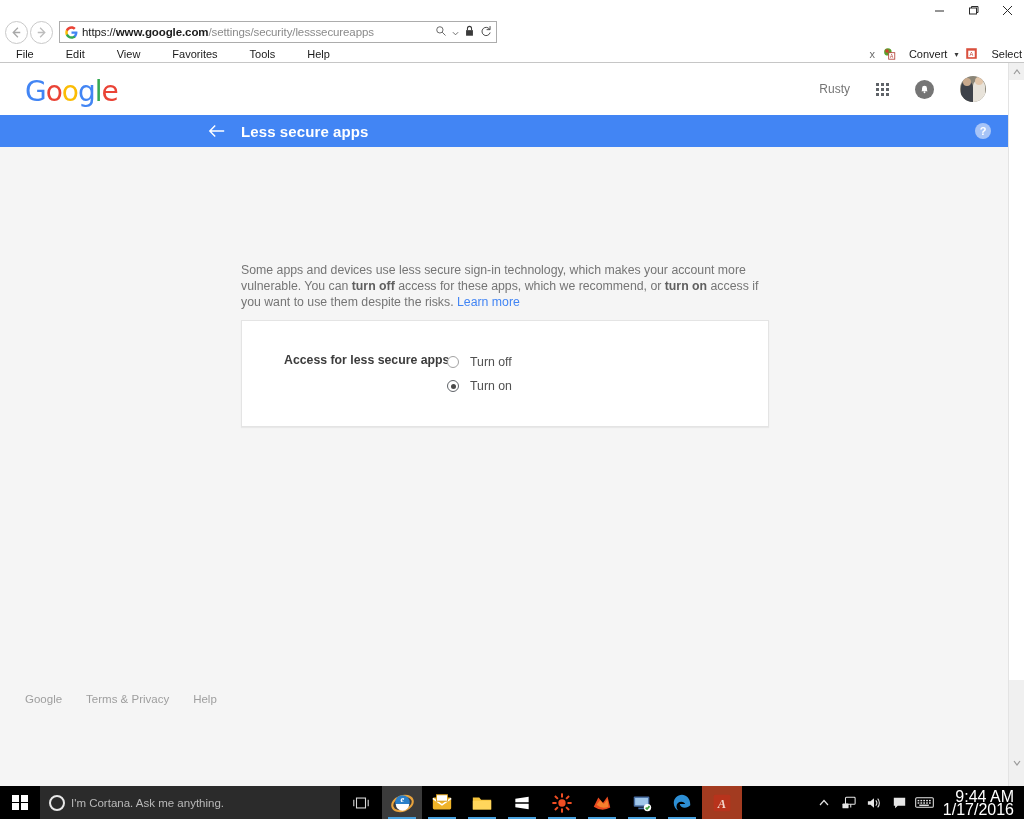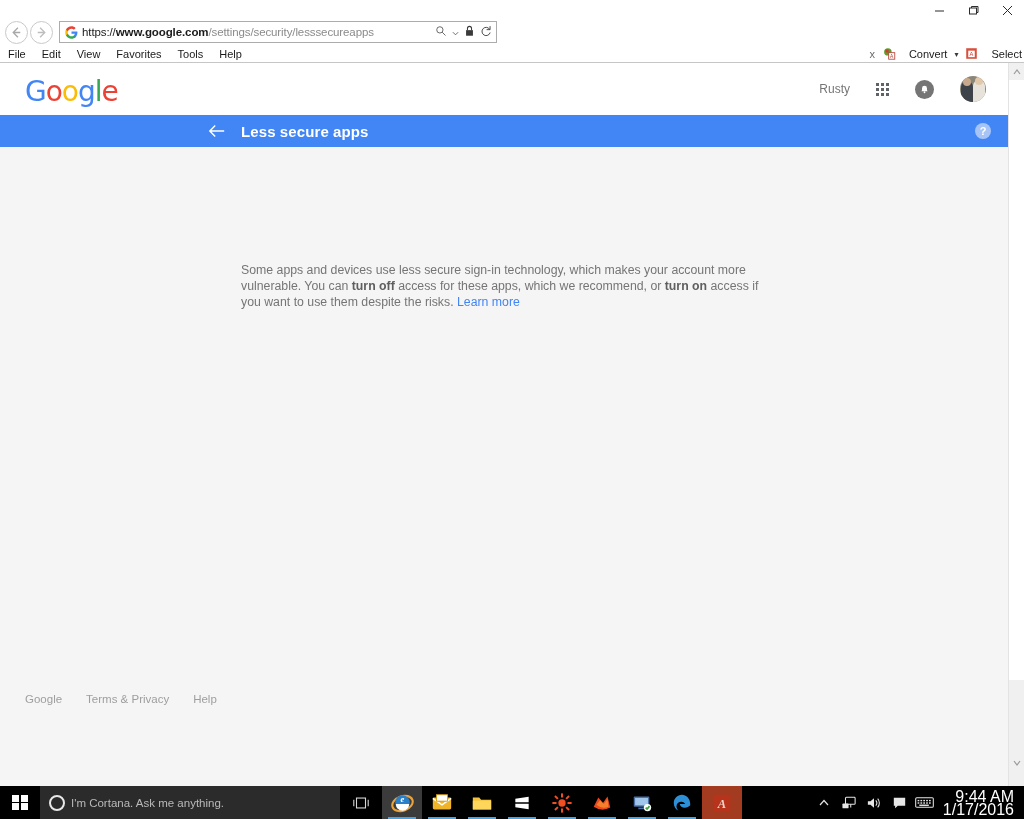--- a/index.html
+++ b/index.html
@@ -88,21 +88,21 @@
     position: absolute; top: 21px; right: 4px; height: 24px;
     display: flex; align-items: center; gap: 4px;
   }
   .chrome-icons .ci { width: 19px; height: 19px; display:flex; align-items:center; justify-content:center; color:#4b4b4b;}
 
   
   .menubar {
     position: absolute; top: 46px; left: 0; width: 1024px; height: 16px;
     background: #ffffff; display: flex; align-items: center;
   }
-  .menu-item { font-size: 11px; color: #1a1a1a; padding: 0 8px; }
+  .menu-item { font-size: 11px; color: #1a1a1a; padding: 0 16px; }
   .menubar-right {
     position: absolute; right: 2px; top: 0; height: 16px;
     display: flex; align-items: center; gap: 4px;
     font-size: 11px; color: #1a1a1a;
   }
   .mb-x { color: #6b6b6b; font-size: 11px; padding: 0 4px; }
   .cmd-item { display: flex; align-items: center; gap: 13px; }
   .cmd-caret { font-size: 8px; color: #3a3a3a; padding: 0 3px;}
 
   .chrome-sep {
@@ -499,20 +499,33 @@
           </svg>
       </span>
       <span class="blue-title">Less secure apps</span>
       <span class="help-circle">?</span>
     </div>
 
     <div class="page-body">
 
       <p class="intro"><span>Some apps and devices use less secure sign-in technology, which makes your account more vulnerable. You can </span><b>turn off</b><span> access for these apps, which we recommend, or </span><b>turn on</b><span> access if you want to use them despite the risks. </span><a href="#">Learn more</a></p>
 
+      <div class="card">
+        <div class="card-label">Access for less secure apps</div>
+        <div class="radio-group">
+          <div class="radio-row">
+            <span class="radio"></span>
+            <span class="radio-label">Turn off</span>
+          </div>
+          <div class="radio-row">
+            <span class="radio checked"></span>
+            <span class="radio-label">Turn on</span>
+          </div>
+        </div>
+      </div>
 
       <div class="footer">
         <a href="#">Google</a>
         <a href="#">Terms &amp; Privacy</a>
         <a href="#">Help</a>
       </div>
     </div>
   </div>
 
   <div class="vscroll">

